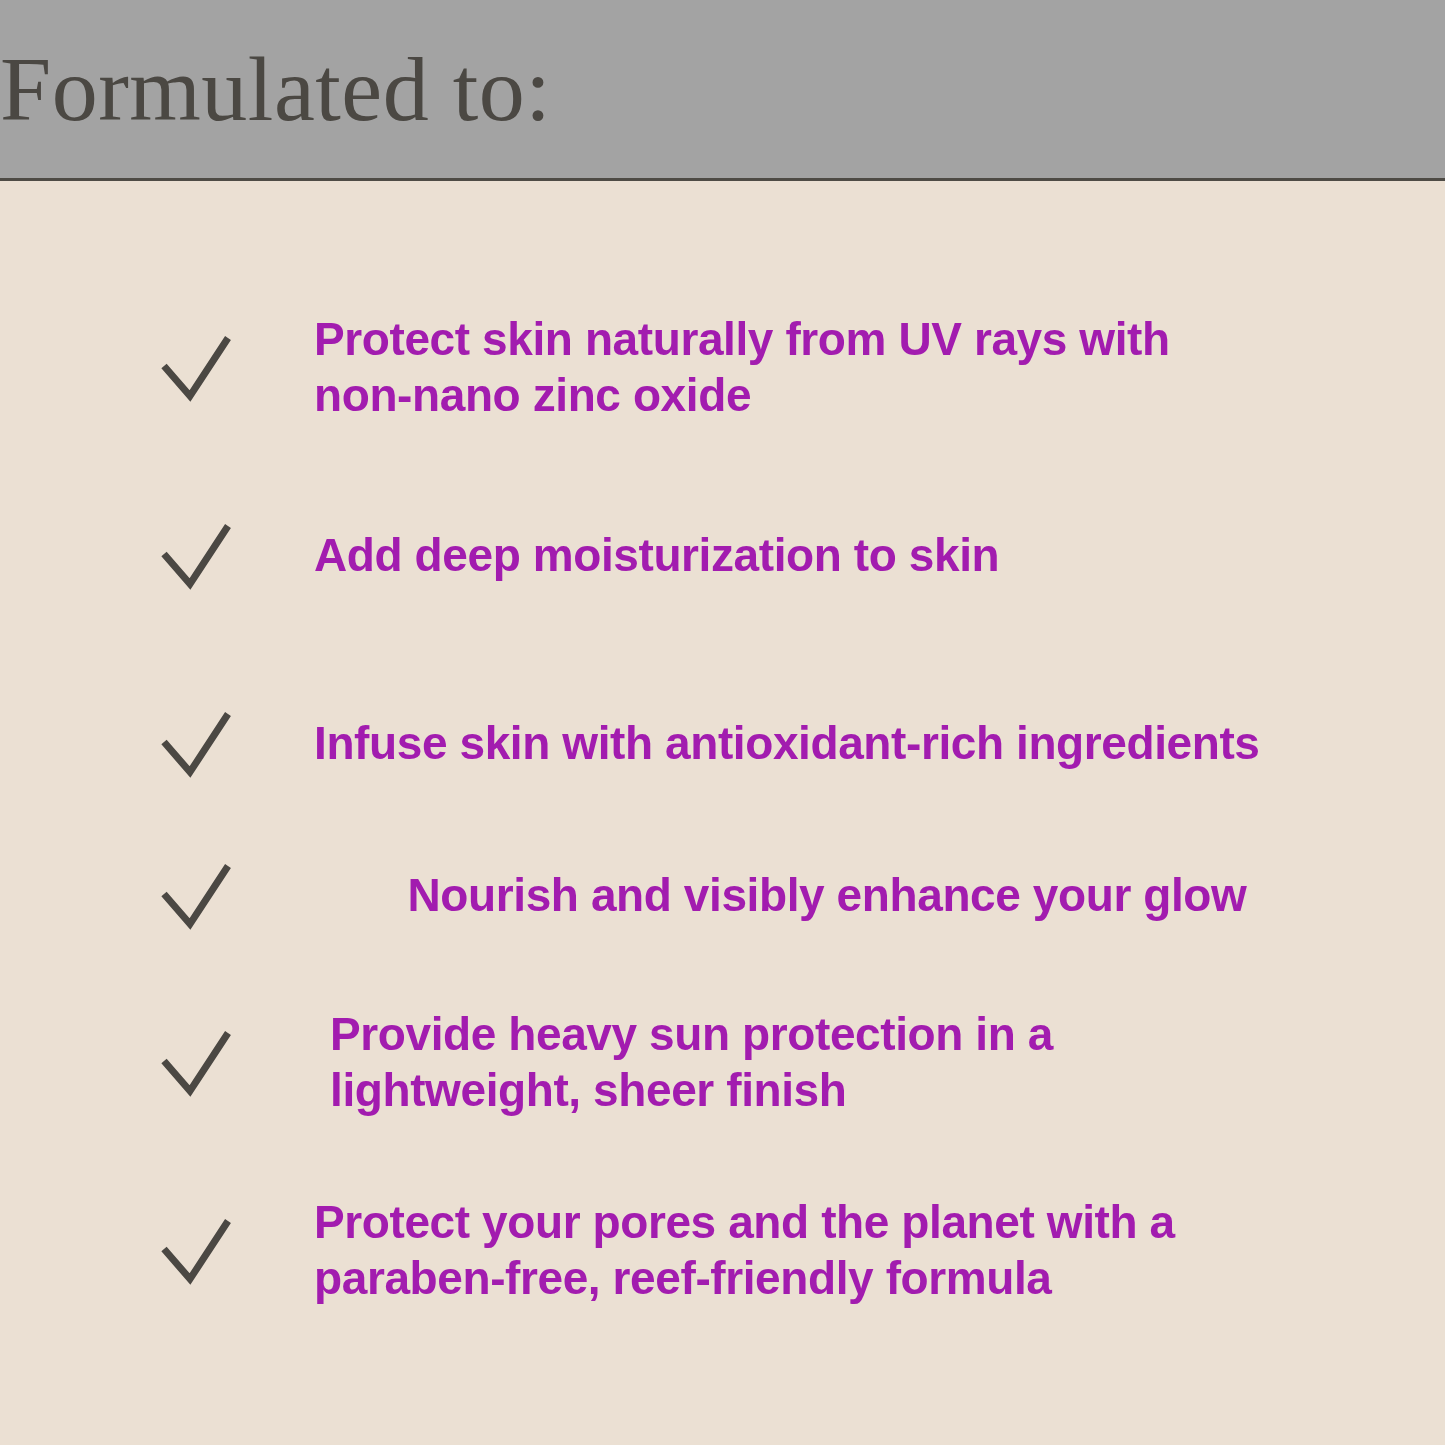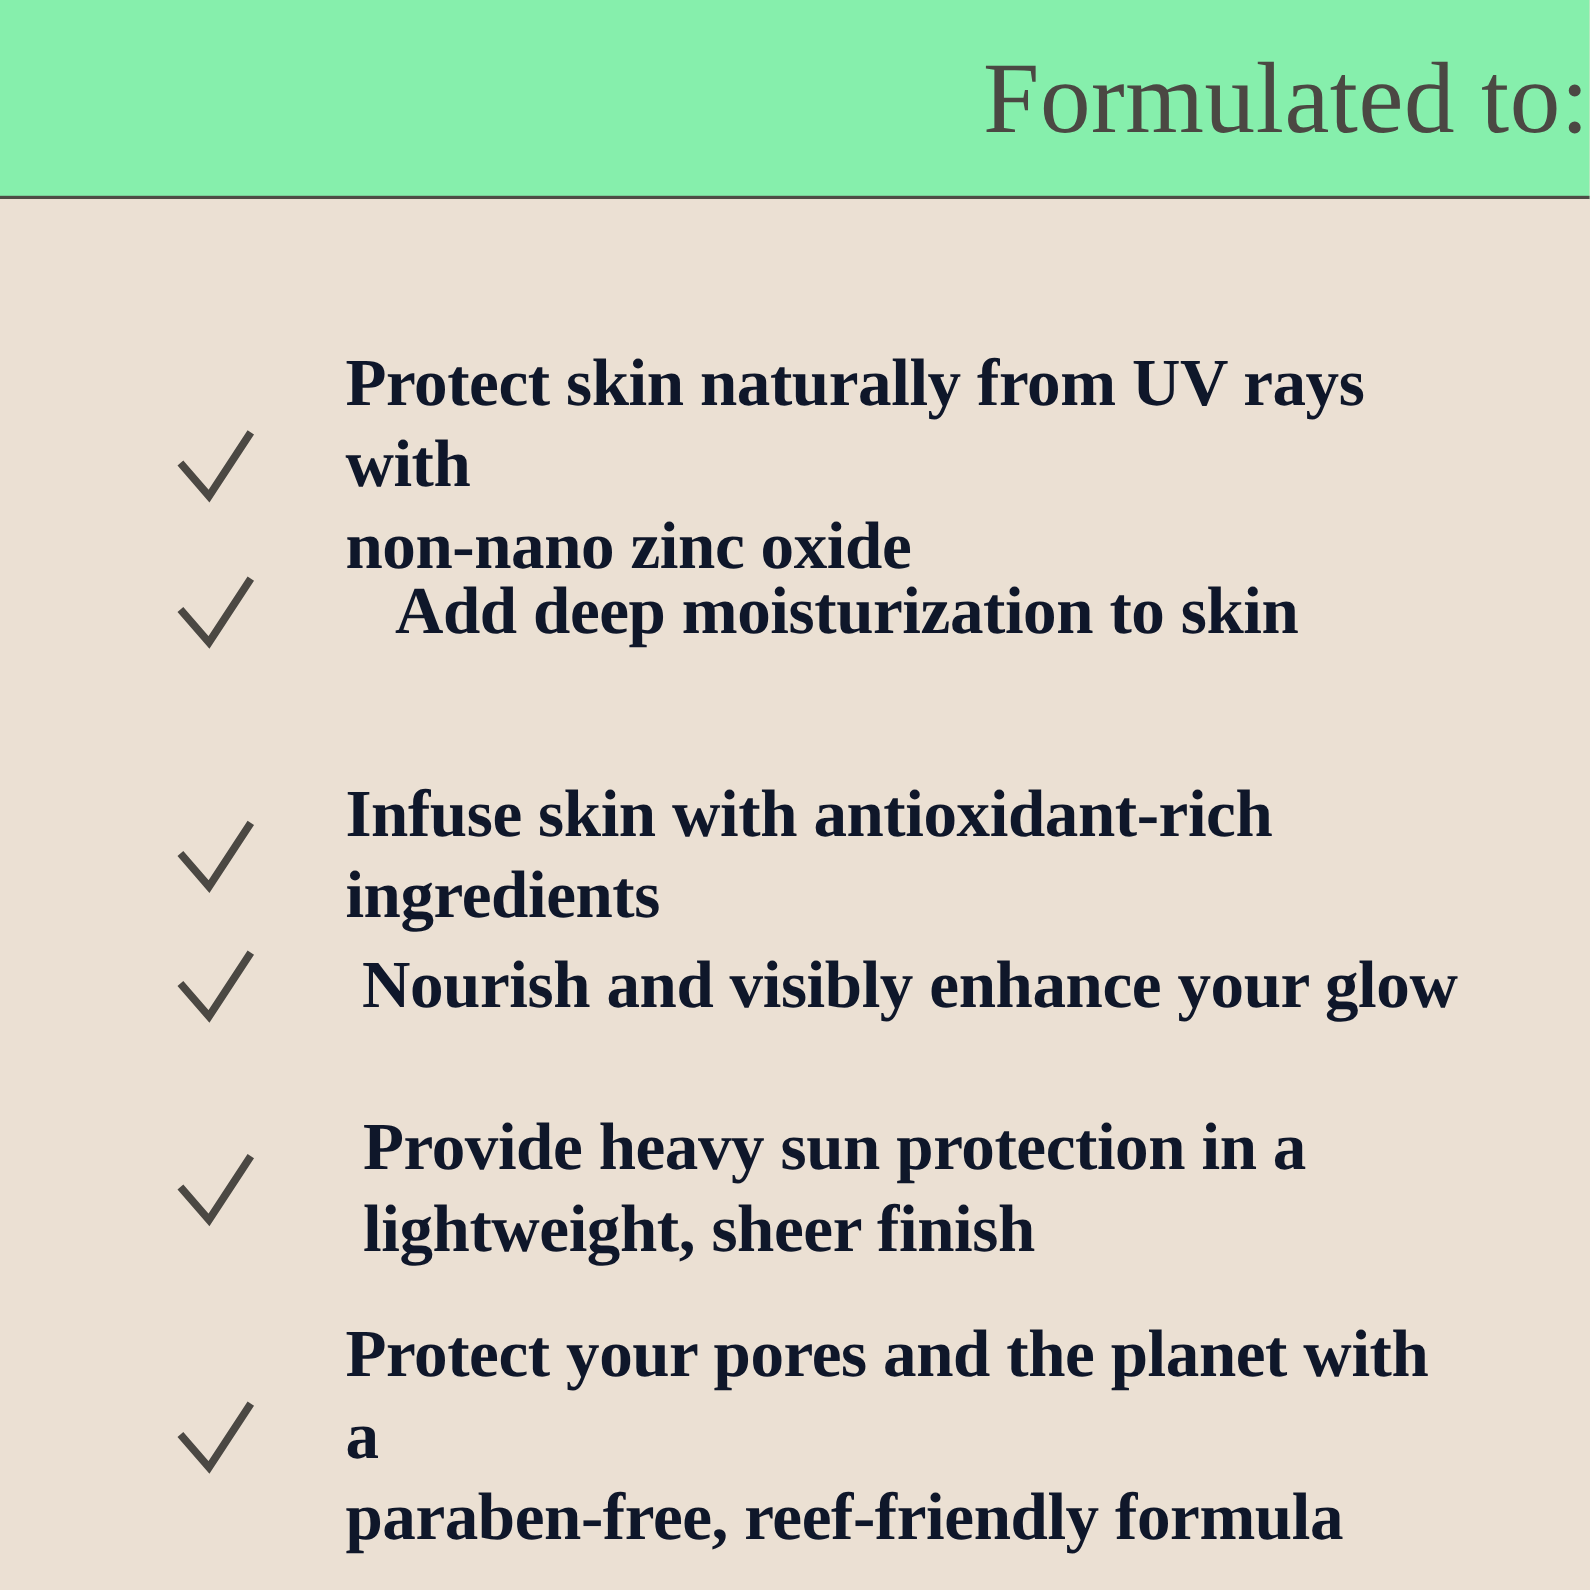--- a/index.html
+++ b/index.html
@@ -24,24 +24,24 @@
     box-sizing: border-box;
     display: flex;
     flex-direction: column;
   }
 
   
   .header {
     position: relative;
     width: 100%;
     height: 181px;
-    background: #86efac;
+    background: #a3a3a3;
     display: flex;
     align-items: center;
-    justify-content: flex-end;
+    justify-content: flex-start;
     flex: 0 0 auto;
     box-sizing: border-box;
   }
 
   .header-title {
     font-family: "Liberation Serif", "DejaVu Serif", serif;
     font-size: 92px;
     font-weight: 400;
     color: #4B4843;
     letter-spacing: 0.5px;
@@ -106,34 +106,34 @@
   .check-icon path {
     fill: none;
     stroke: #4B4843;
     stroke-width: 7;
     stroke-linecap: butt;
     stroke-linejoin: miter;
   }
 
   .benefit-text {
     flex: 1 1 auto;
-    font-family: Liberation Serif, serif;
-    font-size: 61px;
+    font-family: Liberation Sans, sans-serif;
+    font-size: 46px;
     font-weight: 700;
-    color: #0f172a;
+    color: #a21caf;
     line-height: 1.21;
     letter-spacing: -0.4px;
     margin: 0;
     padding: 0;
     white-space: pre-line;
   }
 
   
   .item-1 { top: 131px; }
-  .item-2 { top: 335px; gap: 45px; }
+  .item-2 { top: 335px; }
   .item-3 { top: 523px; }
   .item-4 { top: 675px; text-align: center; }
   .item-5 { top: 826px; gap: 16px; }
   .item-6 { top: 1014px; }
 </style>
 </head>
 <body>
 
 <div class="page">
 

